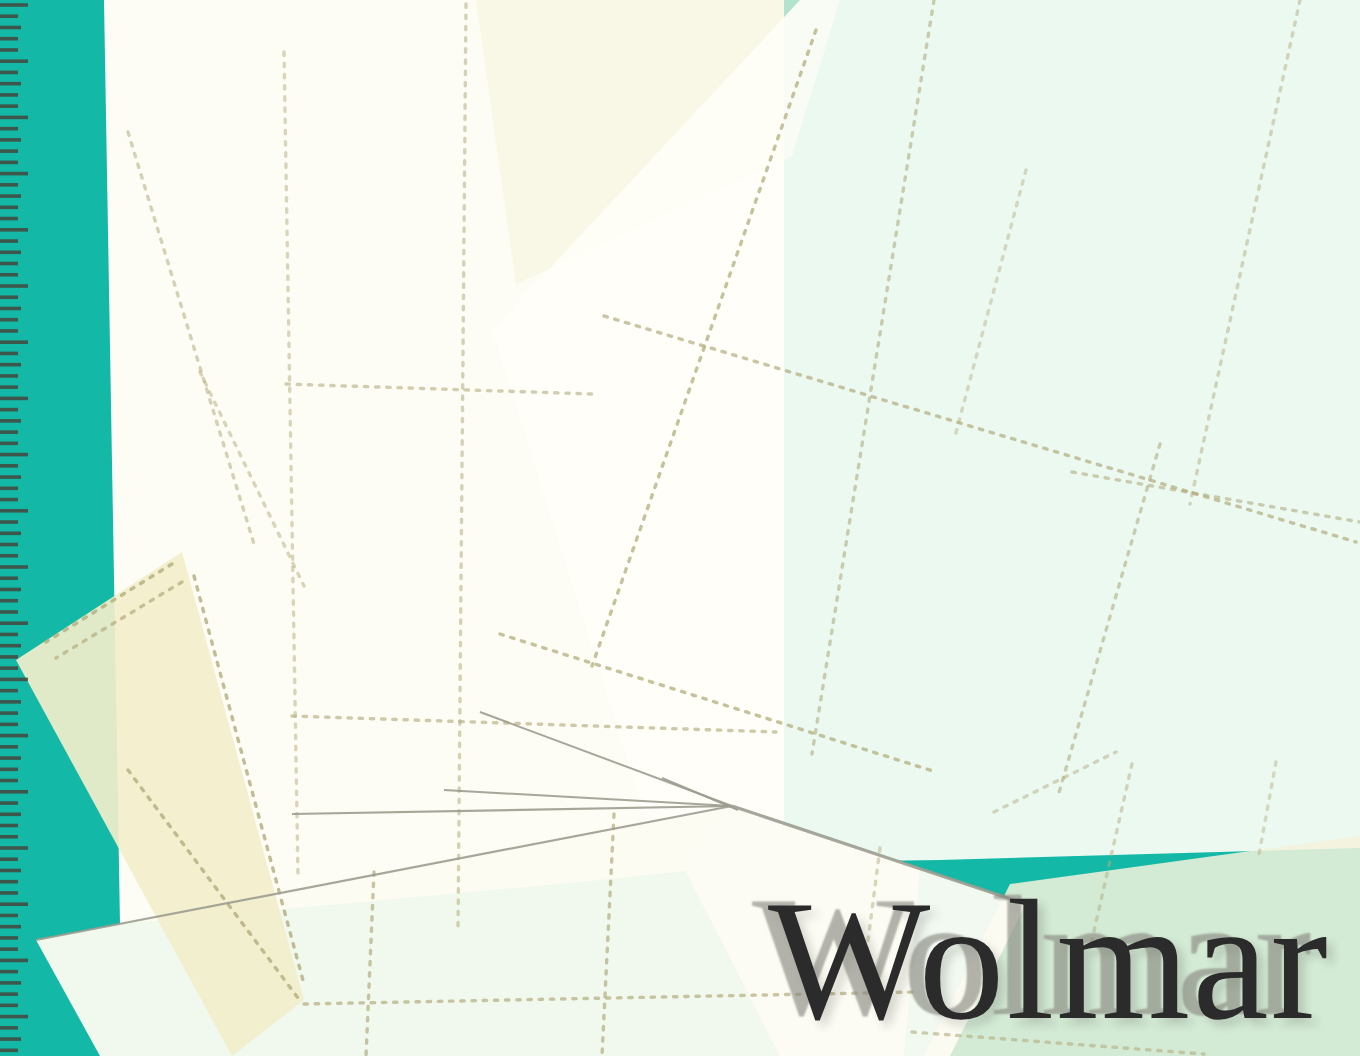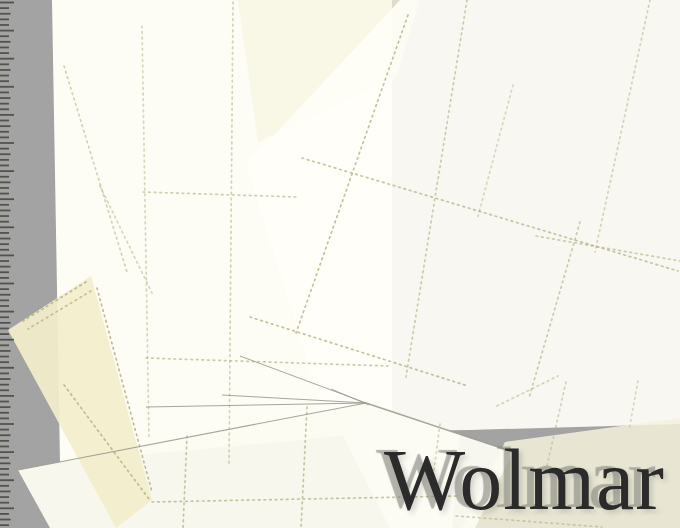--- a/index.html
+++ b/index.html
@@ -1,20 +1,20 @@
 <!DOCTYPE html>
 <html><head>
 <meta charset="utf-8">
 <style>
   html,body{margin:0;padding:0;background:#e8e8e8;}
   .canvas{
     position:relative;
     width:680px;height:528px;
     overflow:hidden;
-    background:#a3a3a3;
+    background:#14b8a6;
     font-family:"Liberation Serif", serif;
     text-decoration:underline;
   }
   .canvas svg{position:absolute;left:0;top:0;}
   .watermark{
     position:absolute;
     left:384px;top:437px;
     font-family:"Liberation Serif", serif;
     font-size:86px;
     line-height:1;

